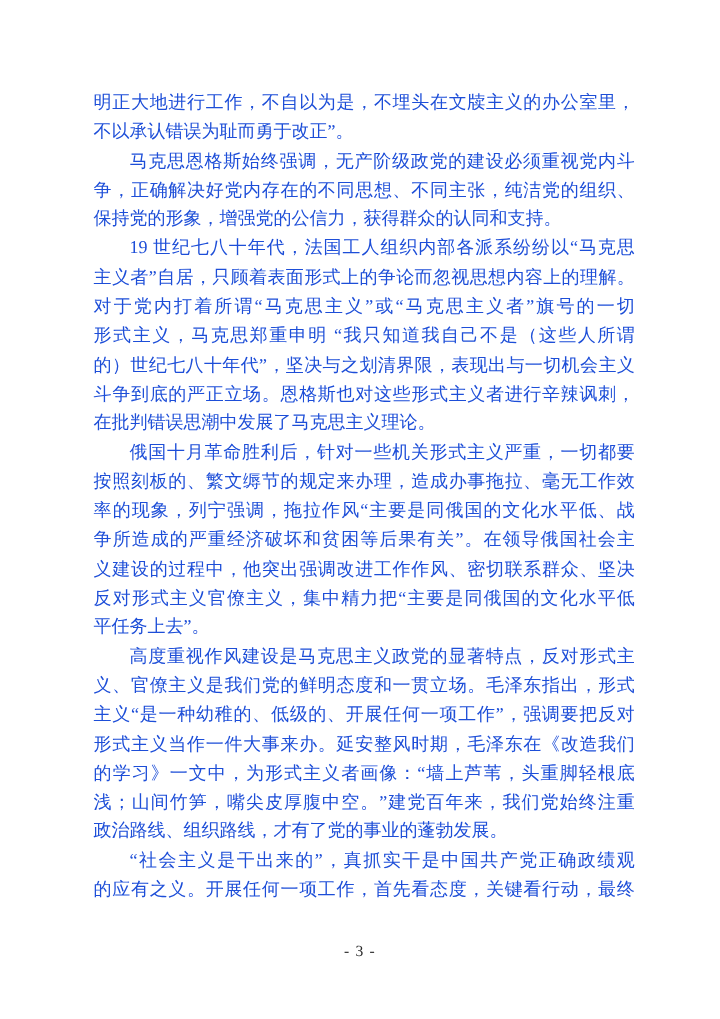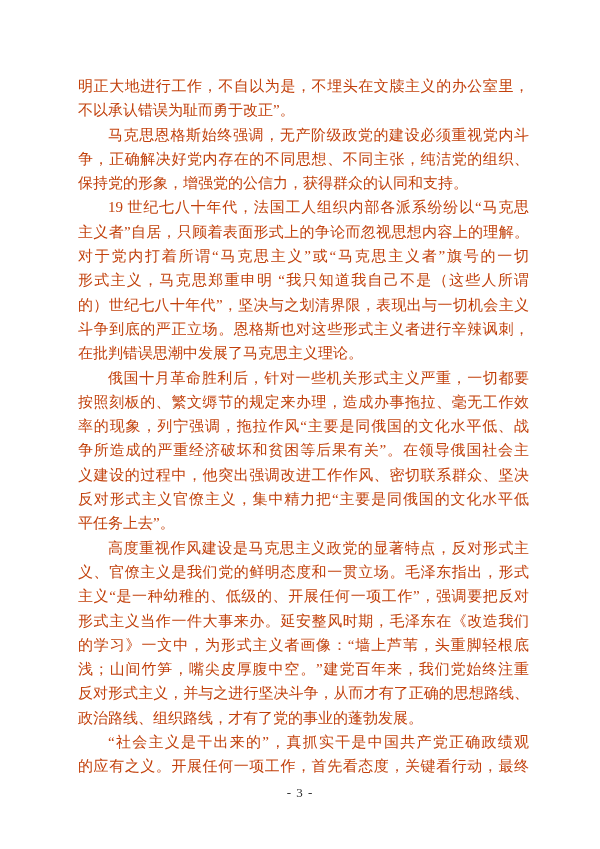--- a/index.html
+++ b/index.html
@@ -49,21 +49,21 @@
     text-align: center;
     font-size: 13px;
     color: #2b2b2b;
     letter-spacing: 1px;
   }
 </style>
 </head>
 <body>
 
 <div class="page">
-  <div class="text-block" id="doc-body" style="color: #c2410c;">
+  <div class="text-block" id="doc-body" style="color: #1d4ed8;">
       <div class="paragraph">
         <div class="line justify">明正大地进行工作，不自以为是，不埋头在文牍主义的办公室里，</div>
         <div class="line">不以承认错误为耻而勇于改正”。</div>
       </div>
       <div class="paragraph">
         <div class="line indent justify">马克思恩格斯始终强调，无产阶级政党的建设必须重视党内斗</div>
         <div class="line justify">争，正确解决好党内存在的不同思想、不同主张，纯洁党的组织、</div>
         <div class="line">保持党的形象，增强党的公信力，获得群众的认同和支持。</div>
       </div>
       <div class="paragraph">
@@ -84,21 +84,20 @@
         <div class="line justify">反对形式主义官僚主义，集中精力把“主要是同俄国的文化水平低</div>
         <div class="line">平任务上去”。</div>
       </div>
       <div class="paragraph">
         <div class="line indent justify">高度重视作风建设是马克思主义政党的显著特点，反对形式主</div>
         <div class="line justify">义、官僚主义是我们党的鲜明态度和一贯立场。毛泽东指出，形式</div>
         <div class="line justify">主义“是一种幼稚的、低级的、开展任何一项工作”，强调要把反对</div>
         <div class="line justify">形式主义当作一件大事来办。延安整风时期，毛泽东在《改造我们</div>
         <div class="line justify">的学习》一文中，为形式主义者画像：“墙上芦苇，头重脚轻根底</div>
         <div class="line justify">浅；山间竹笋，嘴尖皮厚腹中空。”建党百年来，我们党始终注重</div>
-        <div class="line justify">反对形式主义，并与之进行坚决斗争，从而才有了正确的思想路线、</div>
         <div class="line">政治路线、组织路线，才有了党的事业的蓬勃发展。</div>
       </div>
       <div class="paragraph">
         <div class="line indent justify">“社会主义是干出来的”，真抓实干是中国共产党正确政绩观</div>
         <div class="line justify">的应有之义。开展任何一项工作，首先看态度，关键看行动，最终</div>
       </div>
     </div>
   <div class="footer">- 3 -</div>
 </div>
 

